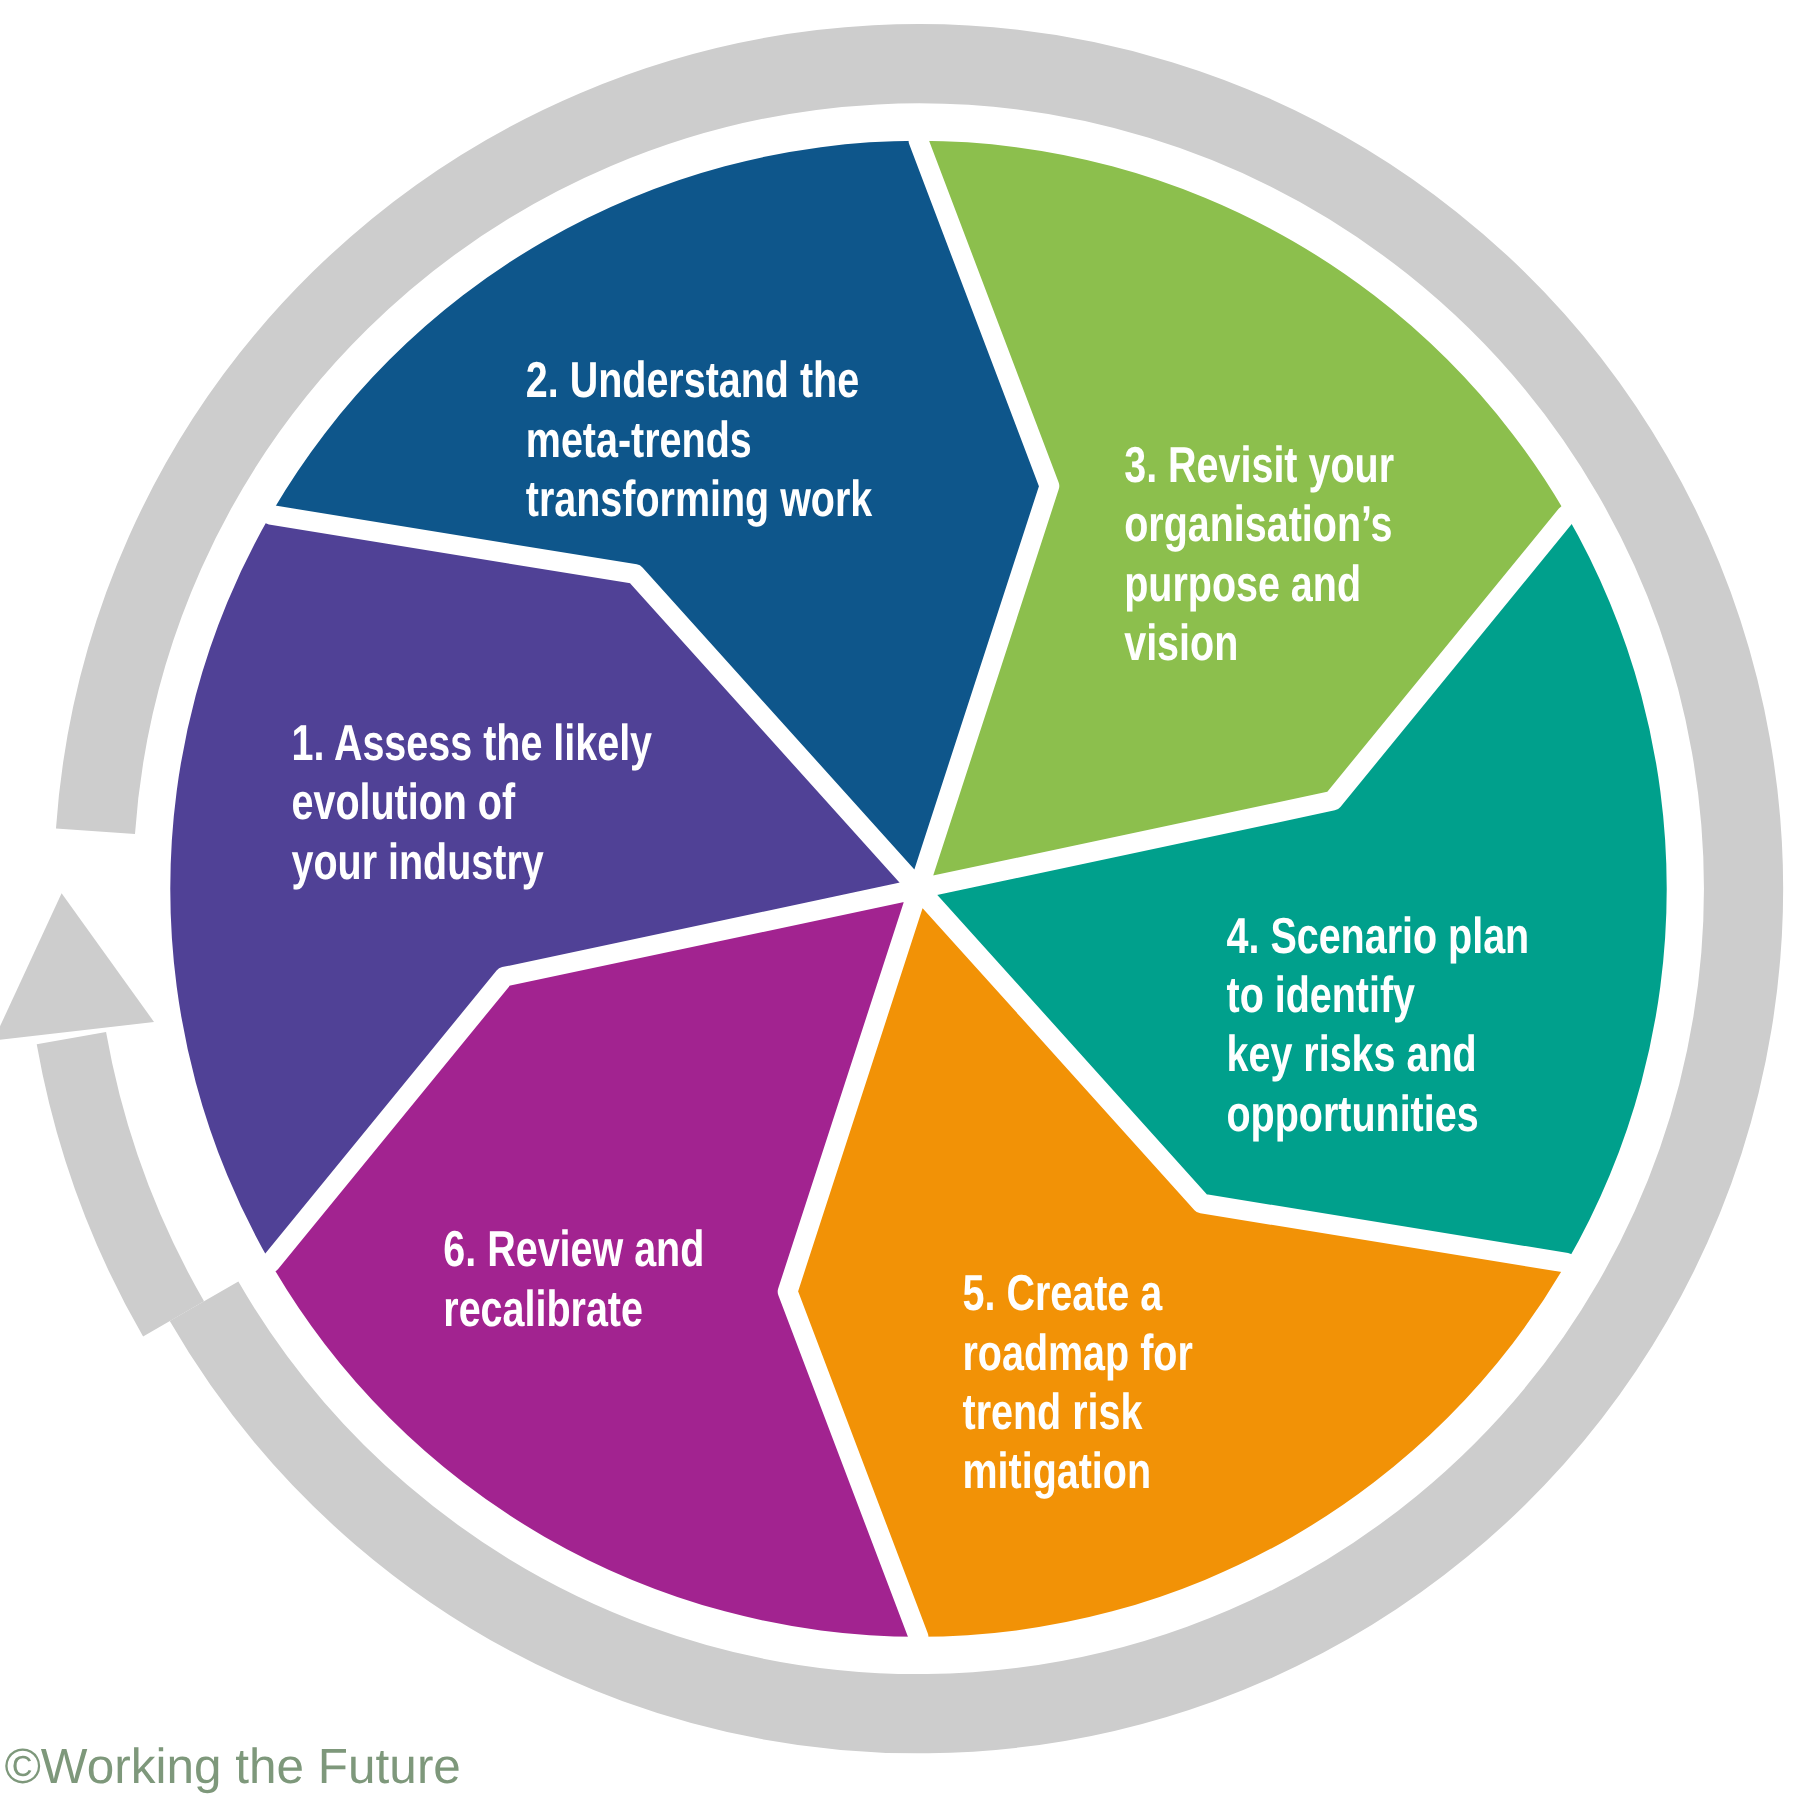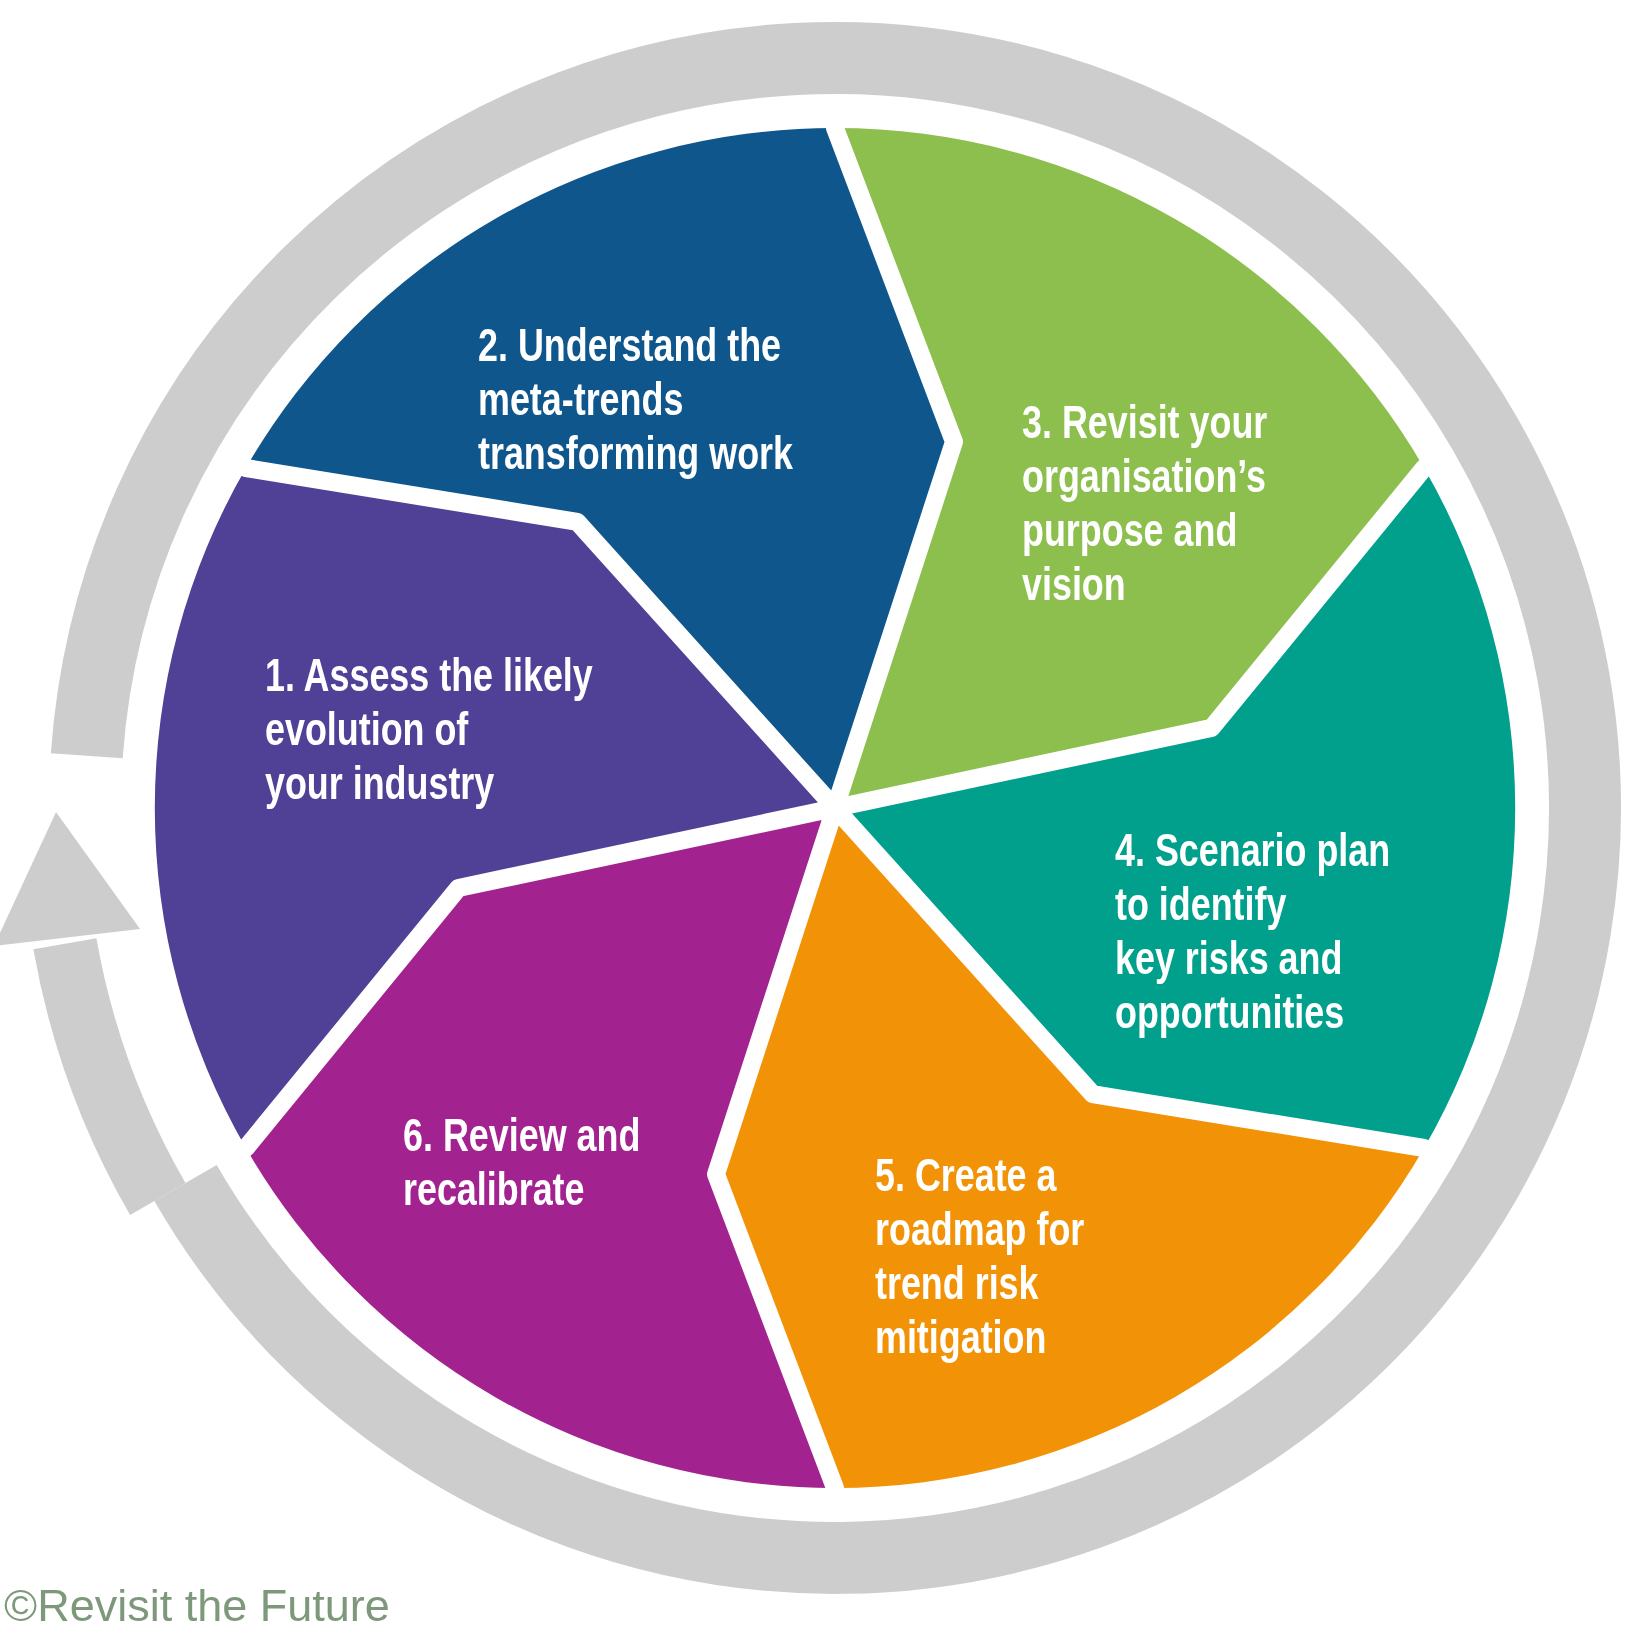--- a/index.html
+++ b/index.html
@@ -103,15 +103,15 @@
     <div>roadmap for</div>
     <div>trend risk</div>
     <div>mitigation</div>
   </div>
 
   <div class="seg-label" style="left:403px; top:1108px">
     <div>6. Review and</div>
     <div>recalibrate</div>
   </div>
 
-  <div class="copyright">©Revisit the Future</div>
+  <div class="copyright">©Working the Future</div>
 
 </div>
 
 </body></html>

